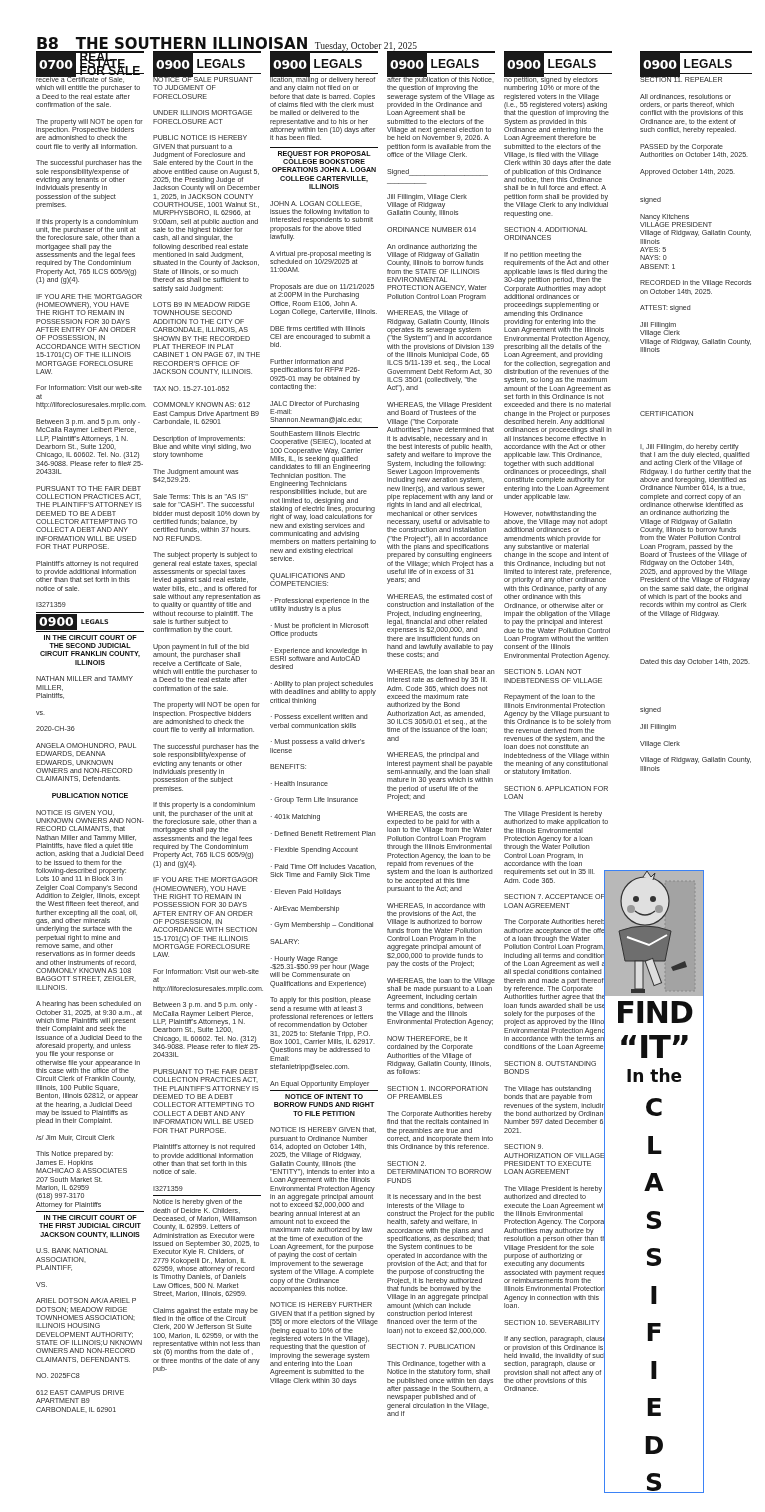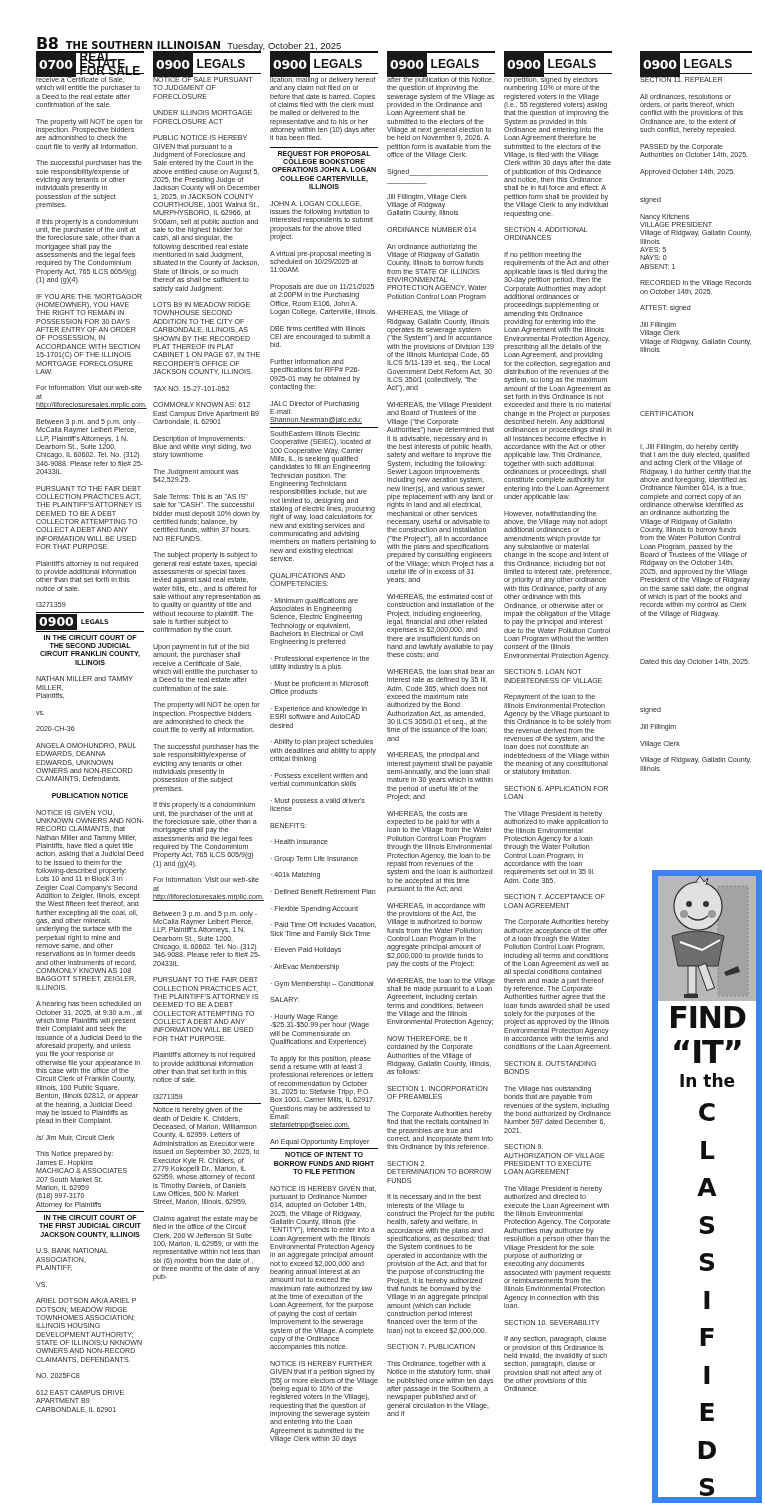--- a/index.html
+++ b/index.html
@@ -1,33 +1,33 @@
 <!DOCTYPE html>
 <html><head>
 <meta charset="utf-8">
 <style>
   html, body { margin: 0; padding: 0; background: #ffffff; }
   body { width: 765px; height: 1512px; position: relative; overflow: hidden; font-family: "Liberation Sans", sans-serif; color: #222; }
   .masthead { position: absolute; left: 36px; top: 34px; height: 16px; white-space: nowrap; }
   .masthead .page { font-family: "DejaVu Sans", sans-serif; font-weight: bold; font-size: 16px; color: #111; letter-spacing: -0.5px; }
-  .masthead .paper { font-family: "DejaVu Sans", sans-serif; font-weight: bold; font-size: 10px; color: #111; margin-left: 3px; }
-  .masthead .date { font-family: Liberation Sans, sans-serif; font-size: 9.5px; color: #222; margin-left: 2px; }
+  .masthead .paper { font-family: "DejaVu Sans", sans-serif; font-weight: bold; font-size: 15px; color: #111; margin-left: 13px; }
+  .masthead .date { font-family: Liberation Serif, serif; font-size: 9.5px; color: #222; margin-left: 2px; }
   .col { position: absolute; top: 51px; width: 108px; font-size: 7.1px; line-height: 8.35px; color: #2a2a2a; }
   .col .topline { border-top: 2px solid #111; height: 2px; margin-bottom: 1px; }
   .hdr { display: flex; align-items: center; height: 17px; border-bottom: 1px solid #111; margin-bottom: 2px; }
   .hdr .num { background: #1a1a1a; color: #fff; font-family: "DejaVu Sans", sans-serif; font-weight: bold; font-size: 12.5px; padding: 4px 3px; height: 17px; line-height: 17px; letter-spacing: -0.3px; }
   .hdr .cat { font-family: Liberation Sans, sans-serif; font-weight: bold; font-size: 12px; margin-left: 4px; line-height: 7px; color: #111; }
   .col p { margin: 0 0 8.3px 0; white-space: pre-line; }
   .col p.b { font-weight: bold; text-align: center; color: #111; }
-  .col p.link { text-decoration: underline; }
+  .col p.link { }
   .rule { border-top: 1.2px solid #111; margin: 2px 0 2px 0; }
   .sectionhdr { display: flex; align-items: center; height: 17px; border-top: 1.2px solid #111; border-bottom: 1px solid #111; margin: 2px 0 2px 0; padding-top: 1px; }
   .sectionhdr .num { background: #1a1a1a; color: #fff; font-family: "DejaVu Sans", sans-serif; font-weight: bold; font-size: 12.5px; padding: 0 3px; height: 16px; line-height: 16px; }
   .sectionhdr .cat { font-family: "DejaVu Sans", sans-serif; font-weight: bold; font-size: 6.5px; margin-left: 4px; }
-  .ad { position: absolute; left: 652px; top: 870px; width: 98px; height: 621px; border: 6px solid #3b82f6; background: #fff; overflow: hidden; }
+  .ad { position: absolute; left: 604px; top: 870px; width: 98px; height: 621px; border: 1px solid #3b82f6; background: #fff; overflow: hidden; }
   .ad .art { position: absolute; left: 0; top: 0; width: 98px; height: 125px; background: #bdbdbd; }
   .ad .find { position: absolute; top: 126px; left: 0; width: 98px; text-align: center; font-family: "DejaVu Sans", sans-serif; font-weight: bold; color: #111; }
   .ad .find .l1 { font-size: 30px; line-height: 32px; letter-spacing: -1px; display: block; }
   .ad .find .l2 { font-size: 32px; line-height: 36px; letter-spacing: -1px; display: block; }
   .ad .find .l3 { font-size: 17px; line-height: 22px; display: block; }
   .ad .vert { position: absolute; top: 218px; left: 0; width: 98px; text-align: center; }
   .ad .vert span { display: block; font-family: "DejaVu Sans", sans-serif; font-weight: bold; font-size: 25px; line-height: 37.5px; color: #111; }
 </style>
 </head>
 <body>
@@ -101,52 +101,52 @@
   <p>TAX NO. 15-27-101-052</p>
   <p>COMMONLY KNOWN AS: 612 East Campus Drive Apartment B9 Carbondale, IL 62901</p>
   <p>Description of Improvements: Blue and white vinyl siding, two story townhome</p>
   <p>The Judgment amount was $42,529.25.</p>
   <p>Sale Terms: This is an "AS IS" sale for "CASH". The successful bidder must deposit 10% down by certified funds; balance, by certified funds, within 37 hours. NO REFUNDS.</p>
   <p>The subject property is subject to general real estate taxes, special assessments or special taxes levied against said real estate, water bills, etc., and is offered for sale without any representation as to quality or quantity of title and without recourse to plaintiff. The sale is further subject to confirmation by the court.</p>
   <p>Upon payment in full of the bid amount, the purchaser shall receive a Certificate of Sale, which will entitle the purchaser to a Deed to the real estate after confirmation of the sale.</p>
   <p>The property will NOT be open for inspection. Prospective bidders are admonished to check the court file to verify all information.</p>
   <p>The successful purchaser has the sole responsibility/expense of evicting any tenants or other individuals presently in possession of the subject premises.</p>
   <p>If this property is a condominium unit, the purchaser of the unit at the foreclosure sale, other than a mortgagee shall pay the assessments and the legal fees required by The Condominium Property Act, 765 ILCS 605/9(g)(1) and (g)(4).</p>
+  <p>IF YOU ARE THE MORTGAGOR (HOMEOWNER), YOU HAVE THE RIGHT TO REMAIN IN POSSESSION FOR 30 DAYS AFTER ENTRY OF AN ORDER OF POSSESSION, IN ACCORDANCE WITH SECTION 15-1701(C) OF THE ILLINOIS MORTGAGE FORECLOSURE LAW.</p>
   <p style="margin-bottom:0">For Information: Visit our web-site at</p>
   <p class="link">http://ilforeclosuresales.mrpllc.com.</p>
   <p>Between 3 p.m. and 5 p.m. only - McCalla Raymer Leibert Pierce, LLP, Plaintiff's Attorneys, 1 N. Dearborn St., Suite 1200, Chicago, IL 60602. Tel. No. (312) 346-9088. Please refer to file# 25-20433IL</p>
   <p>PURSUANT TO THE FAIR DEBT COLLECTION PRACTICES ACT, THE PLAINTIFF'S ATTORNEY IS DEEMED TO BE A DEBT COLLECTOR ATTEMPTING TO COLLECT A DEBT AND ANY INFORMATION WILL BE USED FOR THAT PURPOSE.</p>
   <p>Plaintiff's attorney is not required to provide additional information other than that set forth in this notice of sale.</p>
   <p style="margin-bottom:2px">I3271359</p>
   <div class="rule"></div>
   <p>Notice is hereby given of the death of Deidre K. Childers, Deceased, of Marion, Williamson County, IL 62959. Letters of Administration as Executor were issued on September 30, 2025, to Executor Kyle R. Childers, of 2779 Kokopelli Dr., Marion, IL 62959, whose attorney of record is Timothy Daniels, of Daniels Law Offices, 500 N. Market Street, Marion, Illinois, 62959.</p>
   <p>Claims against the estate may be filed in the office of the Circuit Clerk, 200 W Jefferson St Suite 100, Marion, IL 62959, or with the representative within not less than six (6) months from the date of , or three months of the date of any pub-</p>
 </div>
 
 <div class="col" style="left:270px;">
   <div class="topline"></div>
   <div class="hdr">
     <span class="num">0900</span>
     <span class="cat">LEGALS</span>
   </div>
   <p style="margin-bottom:4px">lication, mailing or delivery hereof and any claim not filed on or before that date is barred. Copies of claims filed with the clerk must be mailed or delivered to the representative and to his or her attorney within ten (10) days after it has been filed.</p>
   <div class="rule"></div>
   <p class="b">REQUEST FOR PROPOSAL COLLEGE BOOKSTORE OPERATIONS JOHN A. LOGAN COLLEGE CARTERVILLE, ILLINOIS</p>
-  <p>JOHN A. LOGAN COLLEGE, issues the following invitation to interested respondents to submit proposals for the above titled project.</p>
+  <p>JOHN A. LOGAN COLLEGE, issues the following invitation to interested respondents to submit proposals for the above titled lawfully.</p>
   <p>A virtual pre-proposal meeting is scheduled on 10/29/2025 at 11:00AM.</p>
   <p>Proposals are due on 11/21/2025 at 2:00PM in the Purchasing Office, Room E106, John A. Logan College, Carterville, Illinois.</p>
   <p>DBE firms certified with Illinois CEI are encouraged to submit a bid.</p>
   <p>Further information and specifications for RFP# P26-0925-01 may be obtained by contacting the:</p>
   <p style="margin-bottom:0">JALC Director of Purchasing
 E-mail:</p>
   <p class="link" style="margin-bottom:2px">Shannon.Newman@jalc.edu;</p>
   <div class="rule"></div>
   <p>SouthEastern Illinois Electric Cooperative (SEIEC), located at 100 Cooperative Way, Carrier Mills, IL, is seeking qualified candidates to fill an Engineering Technician position. The Engineering Technicians responsibilities include, but are not limited to, designing and staking of electric lines, procuring right of way, load calculations for new and existing services and communicating and advising members on matters pertaining to new and existing electrical service.</p>
   <p>QUALIFICATIONS AND COMPETENCIES:</p>
-  <p>· Minimum qualifications are Associates in Engineering Science, Electric Engineering Technology or equivalent, Bachelors in Electrical or Civil Engineering is preferred</p>
   <p>· Professional experience in the utility industry is a plus</p>
   <p>· Must be proficient in Microsoft Office products</p>
   <p>· Experience and knowledge in ESRI software and AutoCAD desired</p>
   <p>· Ability to plan project schedules with deadlines and ability to apply critical thinking</p>
   <p>· Possess excellent written and verbal communication skills</p>
   <p>· Must possess a valid driver's license</p>
   <p>BENEFITS:</p>
   <p>· Health Insurance</p>
   <p>· Group Term Life Insurance</p>
   <p>· 401k Matching</p>

